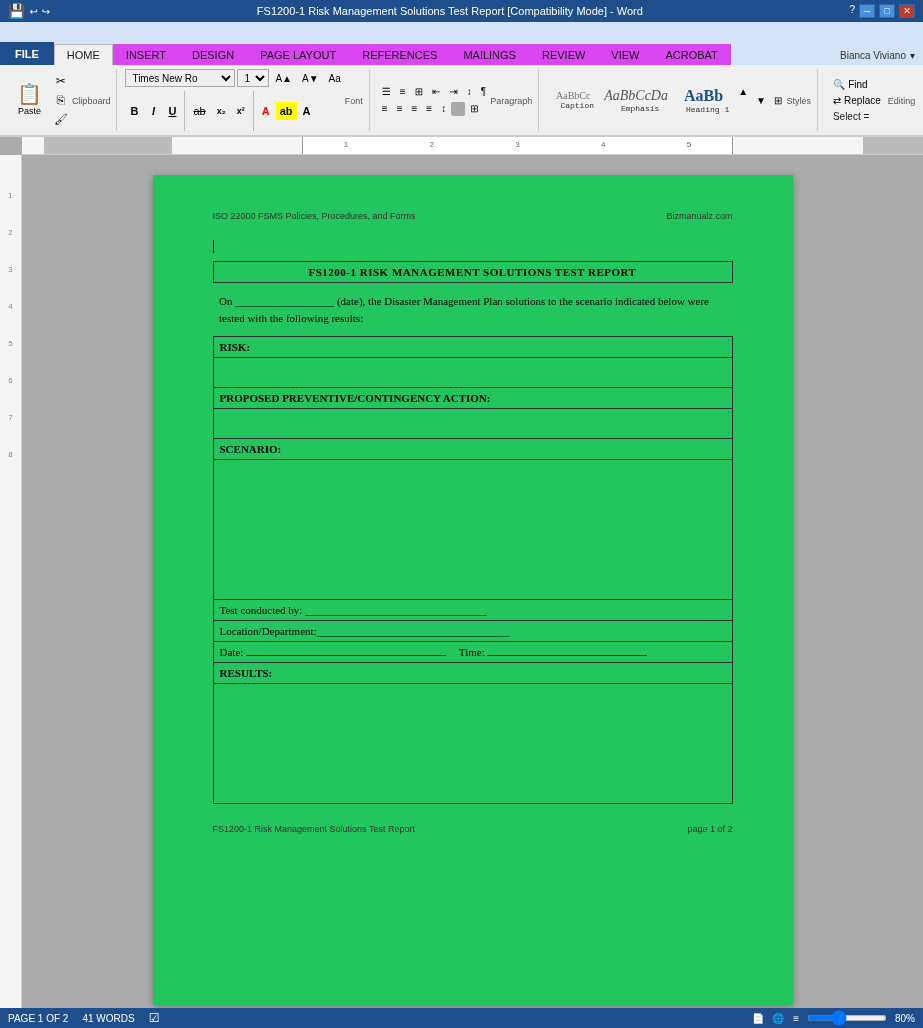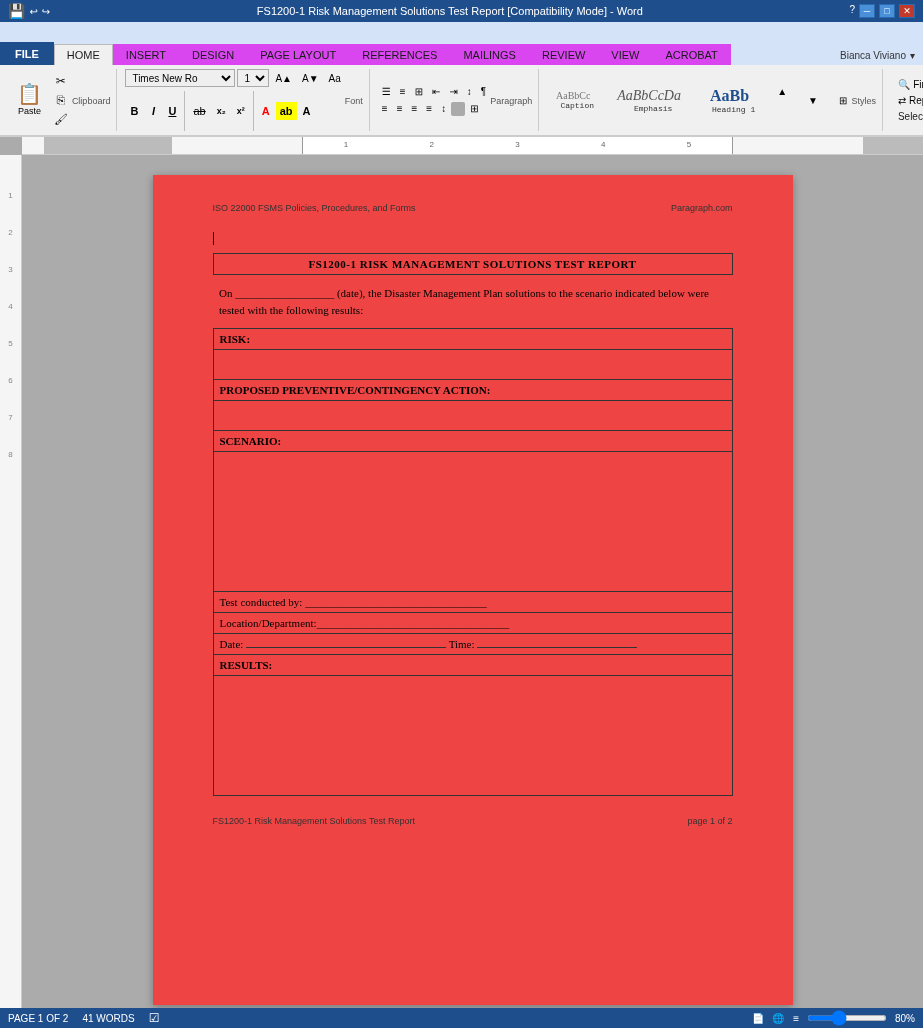--- a/index.html
+++ b/index.html
@@ -130,21 +130,21 @@
       padding: 0 4px;
       min-width: 18px;
       height: 18px;
       border: 1px solid transparent;
       background: none;
       cursor: pointer;
       display: flex; align-items: center; justify-content: center;
     }
 
     
-    .styles-grid { display: flex; gap: 13px; align-items: center; }
+    .styles-grid { display: flex; gap: 0; align-items: center; }
     .style-item {
       display: flex; flex-direction: column; align-items: center;
       padding: 2px 4px; border: 1px solid transparent; cursor: pointer;
       border-radius: 2px; min-width: 52px;
     }
     .style-preview { font-size: 11px; }
     .style-label { font-family: Liberation Mono, monospace; font-size: 8px; color: #333; margin-left: 8px; }
 
     
     .edit-group { display: flex; flex-direction: column; gap: 1px; }
@@ -198,25 +198,25 @@
       flex: 1;
       background: #ababab;
       padding: 20px 0;
       overflow-y: auto;
       display: flex;
       justify-content: center;
     }
 
     
     .page {
-      background: #ef4444;
+      background: #22c55e;
       width: 640px;
       min-height: 830px;
       box-shadow: 0 2px 8px rgba(0,0,0,0.3);
-      padding: 28px 60px 40px 60px;
+      padding: 36px 60px 40px 60px;
       position: relative;
     }
 
     .page-header {
       display: flex;
       justify-content: space-between;
       font-size: 9px;
       color: #333;
       margin-bottom: 18px;
       font-family: Arial, sans-serif;
@@ -487,21 +487,21 @@
     <span class="v-ruler-mark">6</span>
     <span class="v-ruler-mark">7</span>
     <span class="v-ruler-mark">8</span>
   </div>
 
   <div class="doc-area">
     <div class="page">
 
       <div class="page-header">
         <span>ISO 22000 FSMS Policies, Procedures, and Forms</span>
-        <span>Paragraph.com</span>
+        <span>Bizmanualz.com</span>
       </div>
 
       <div class="cursor-line">
         <span class="cursor"></span>
       </div>
 
       <table class="doc-table">
 
         <tbody>
             <tr>
@@ -544,21 +544,21 @@
         <tr>
           <td style="padding:4px 6px;font-size:11px;">
             <span>Location/Department:___________________________________</span>
           </td>
         </tr>
 
         <tr>
           <td style="padding:4px 6px;font-size:11px;">
             <span>Date:</span>
             <span class="field-line" style="width:200px;display:inline-block;"></span>
-            <span style="">Time:</span>
+            <span style="margin-left:10px;">Time:</span>
             <span class="field-line" style="width:160px;display:inline-block;"></span>
           </td>
         </tr>
 
         <tr>
           <td class="doc-section-label">RESULTS:</td>
         </tr>
         <tr>
           <td class="doc-results-content"></td>
         </tr>

